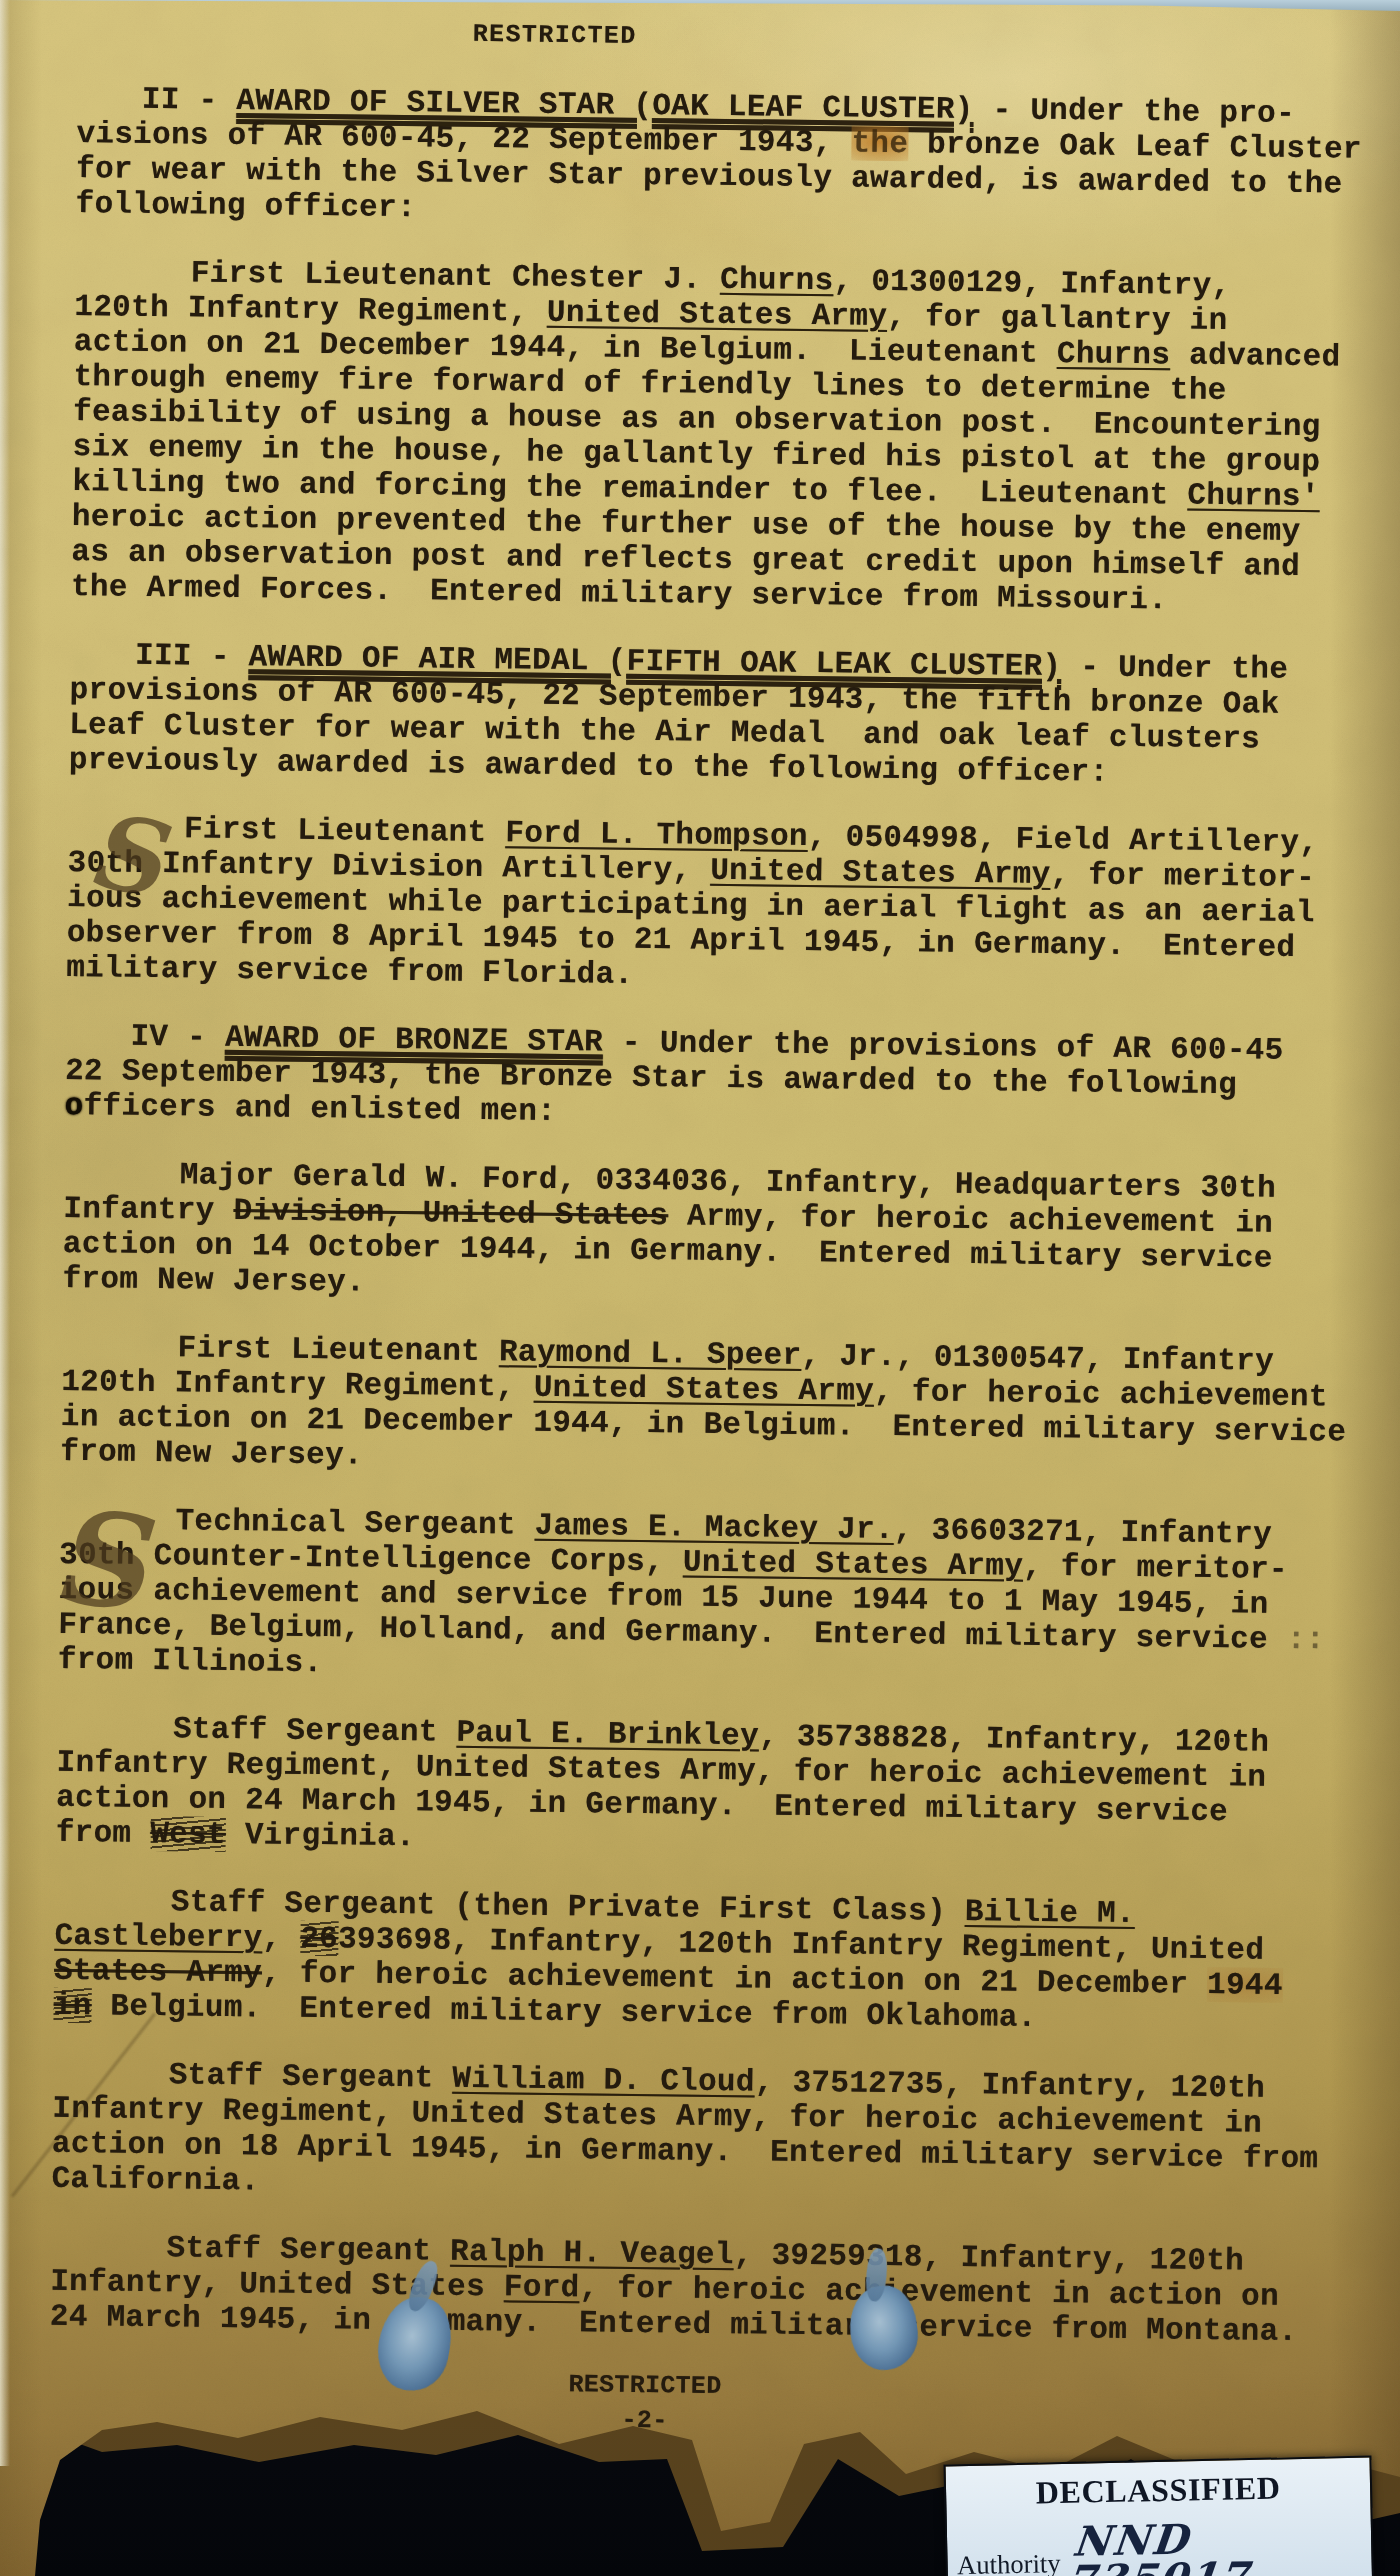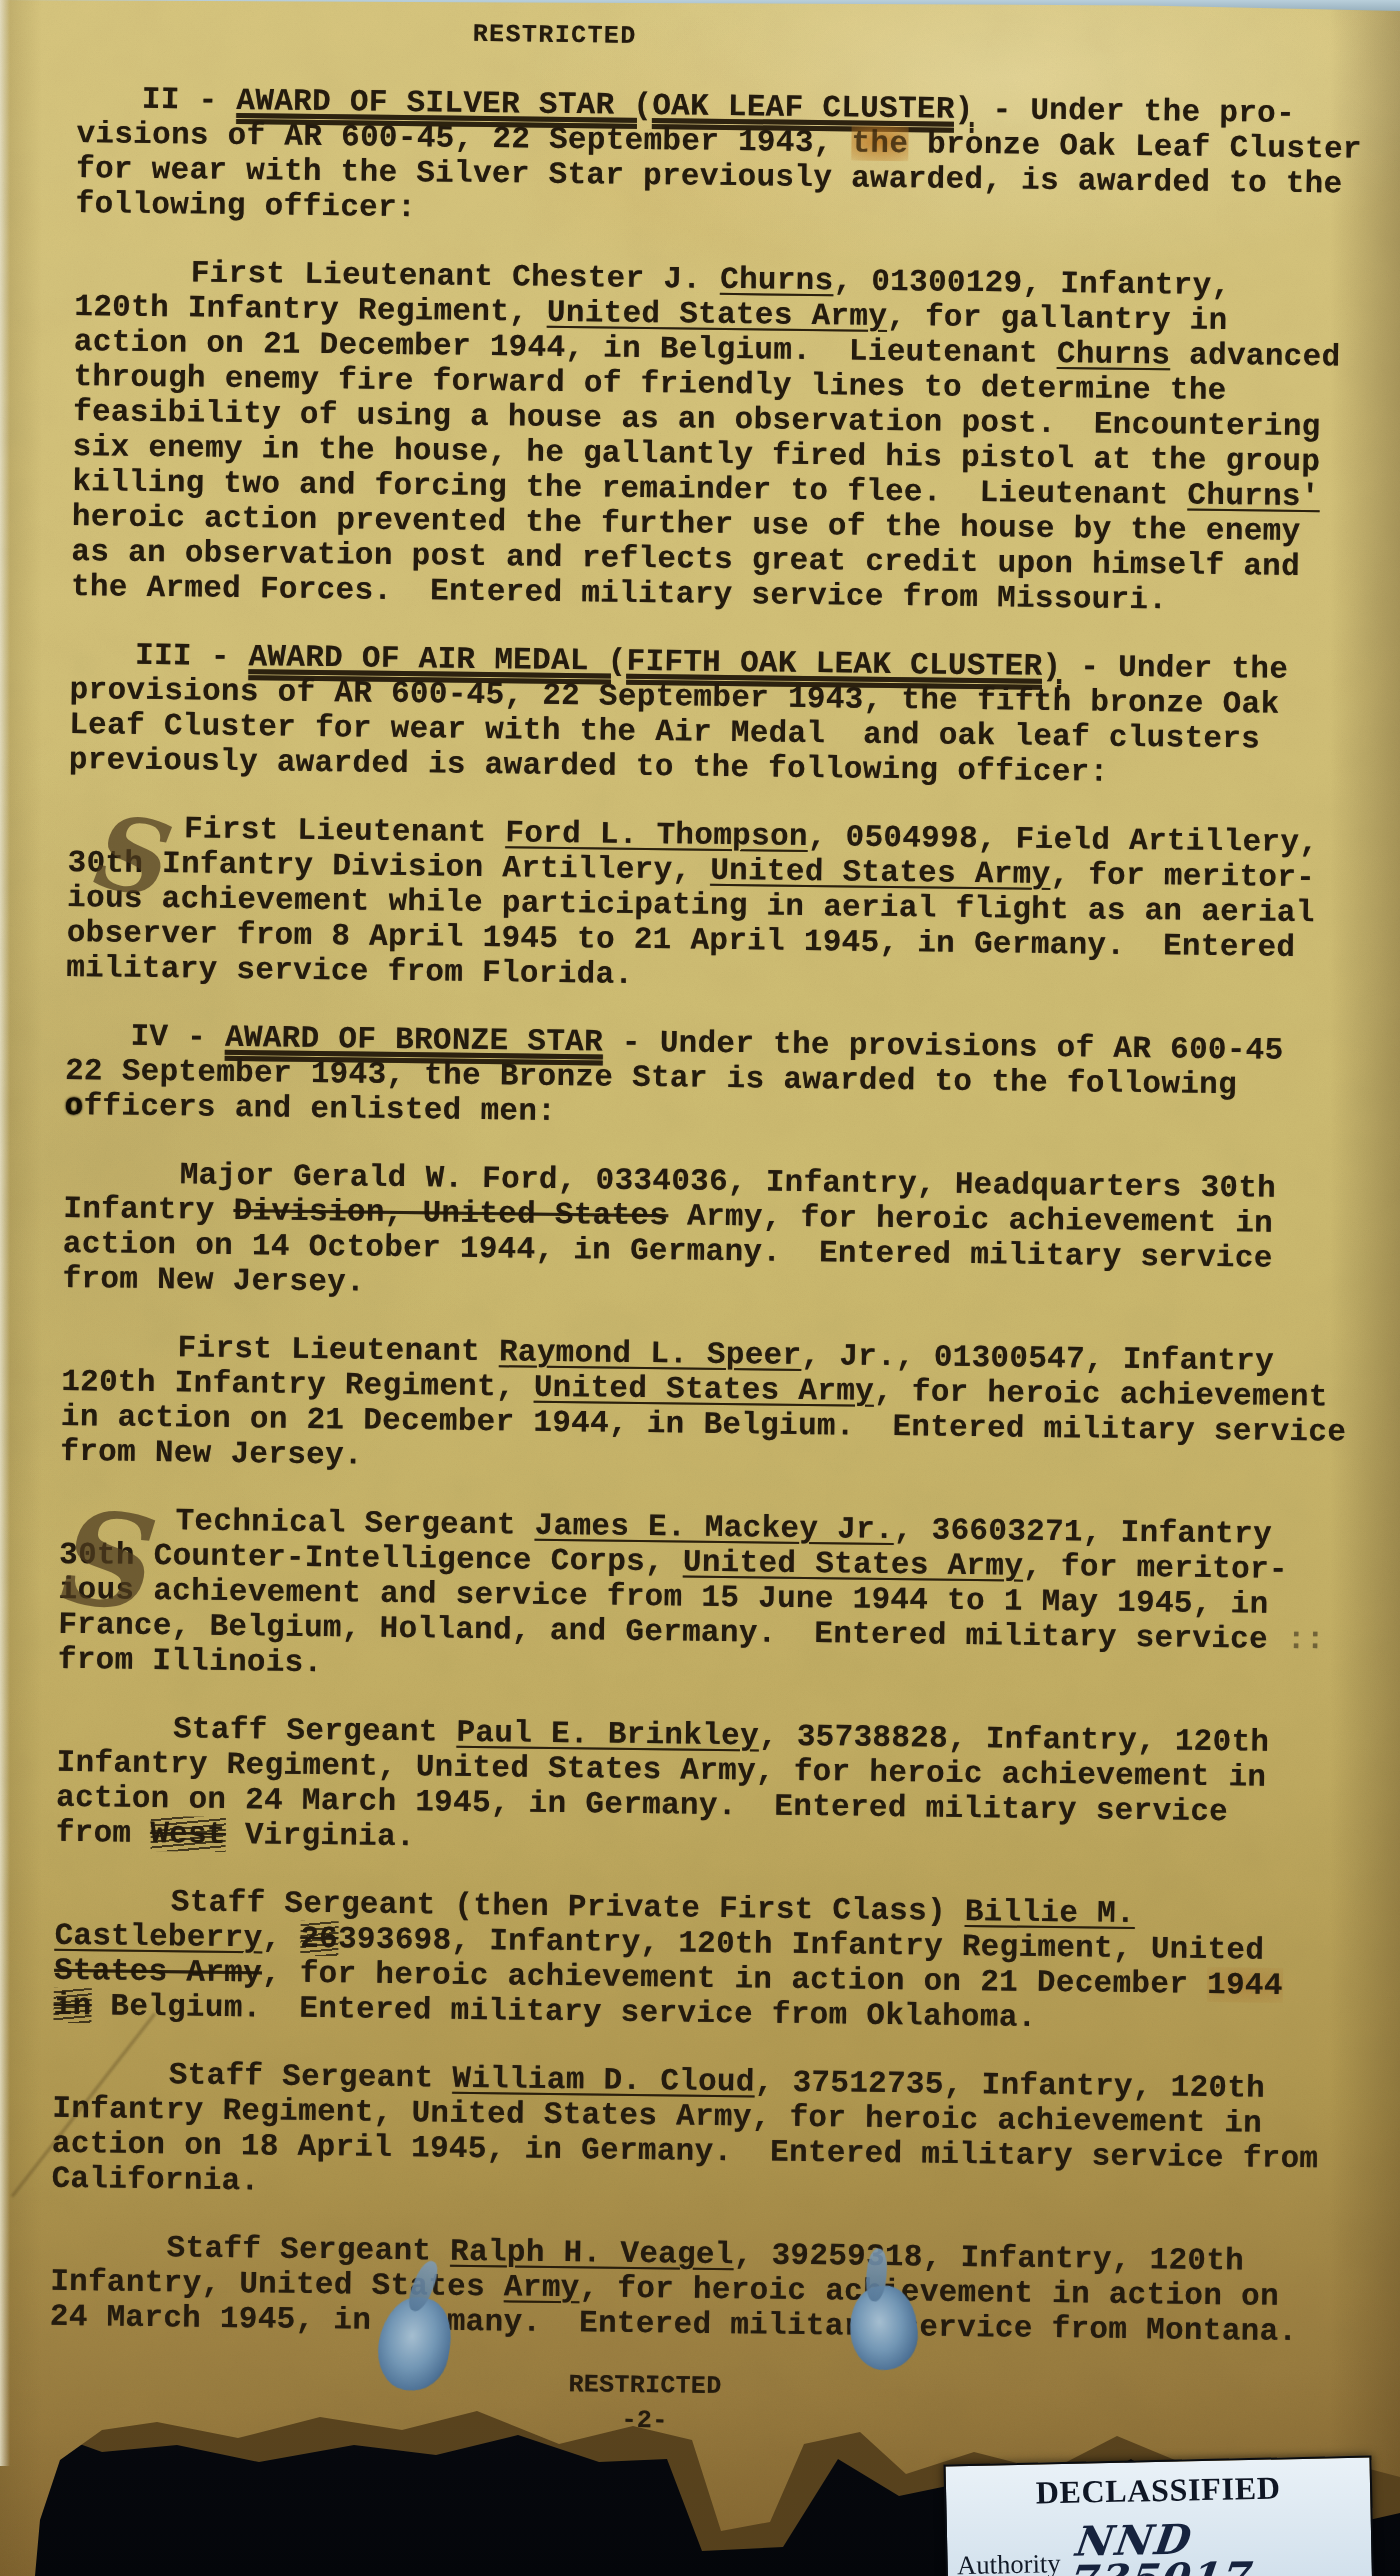--- a/index.html
+++ b/index.html
@@ -135,21 +135,21 @@
         <div class="line"><span class="n">from </span><span class="xo">West</span><span class="n"> Virginia.</span></div>
         <div class="line indent" style="margin-top: 33px;"><span class="n">Staff Sergeant (then Private First Class) </span><span class="u">Billie M.</span></div>
         <div class="line"><span class="u">Castleberry</span><span class="n">, </span><span class="xo">26</span><span class="n">393698, Infantry, 120th Infantry Regiment, United</span></div>
         <div class="line"><span class="x">States Army</span><span class="n">, for heroic achievement in action on 21 December </span><span class="blot2">1944</span></div>
         <div class="line"><span class="xo">in</span><span class="n"> Belgium.  Entered military service from Oklahoma.</span></div>
         <div class="line indent" style="margin-top: 33px;"><span class="n">Staff Sergeant </span><span class="u">William D. Cloud</span><span class="n">, 37512735, Infantry, 120th</span></div>
         <div class="line"><span class="n">Infantry Regiment, United States Army, for heroic achievement in</span></div>
         <div class="line"><span class="n">action on 18 April 1945, in Germany.  Entered military service from</span></div>
         <div class="line"><span class="n">California.</span></div>
         <div class="line indent" style="margin-top: 33px;"><span class="n">Staff Sergeant </span><span class="u">Ralph H. Veagel</span><span class="n">, 39259318, Infantry, 120th</span></div>
-        <div class="line"><span class="n">Infantry, United States </span><span class="u">Army</span><span class="n">, for heroic achievement in action on</span></div>
+        <div class="line"><span class="n">Infantry, United States </span><span class="u">Ford</span><span class="n">, for heroic achievement in action on</span></div>
         <div class="line"><span class="n">24 March 1945, in Germany.  Entered military service from Montana.</span></div>
         <div class="line center footer" style="margin-top: 27px; width: 1192px;"><span class="n">RESTRICTED</span></div>
         <div class="line center footer" style="width: 1192px;"><span class="n">-2-</span></div>
       </div>
 
     <div class="mark mark1">S</div>
     <div class="mark mark2">S</div>
 
     <div class="blob blob1"></div>
     <div class="blob blob2"></div>

